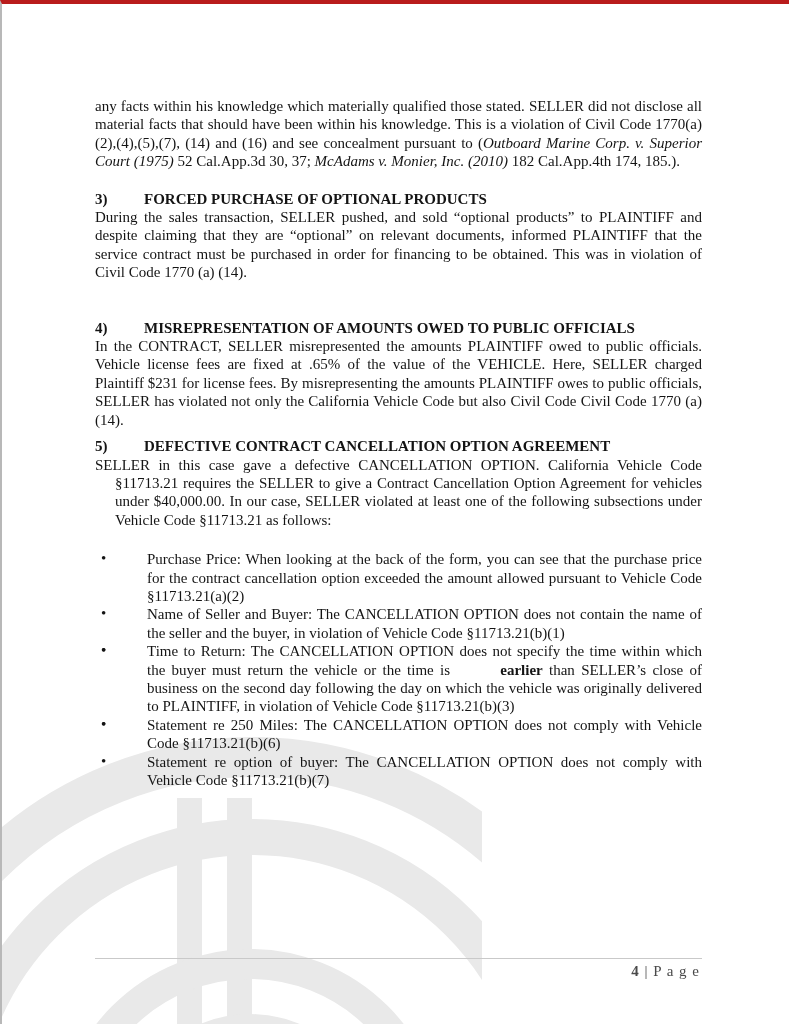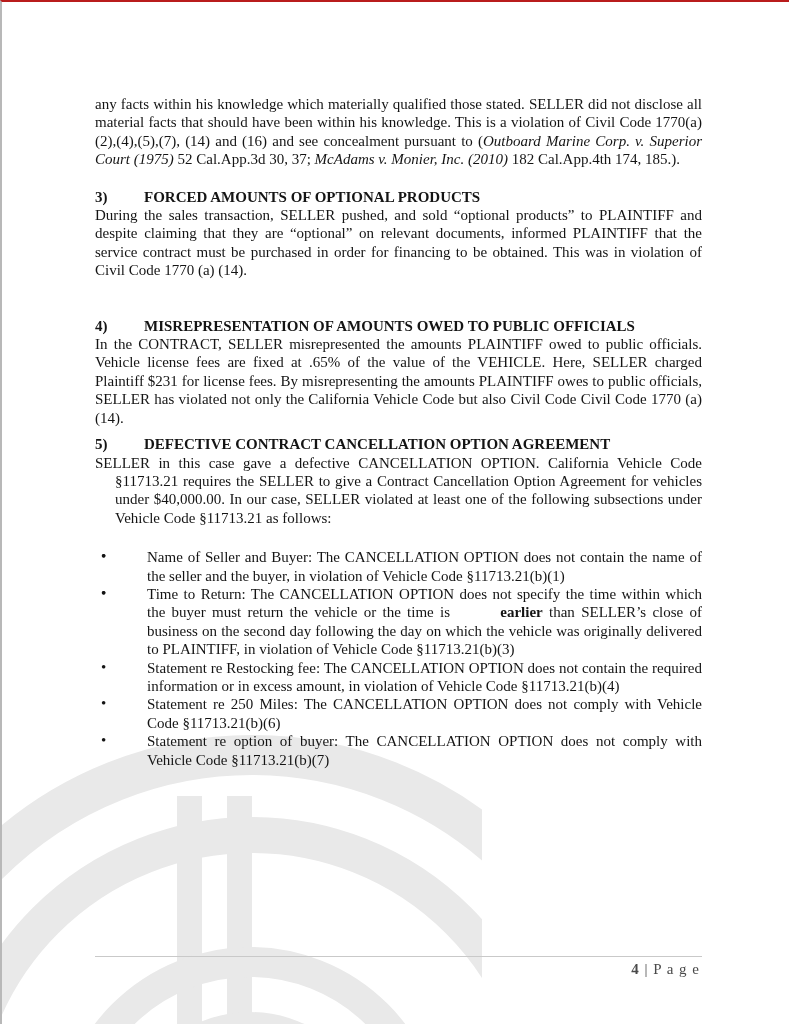--- a/index.html
+++ b/index.html
@@ -6,21 +6,21 @@
   body {
     width: 789px; height: 1024px;
     background: #ffffff;
     position: relative;
     overflow: hidden;
     font-family: "Liberation Serif", "DejaVu Serif", serif;
     color: #141414;
   }
   .page {
     position: absolute; inset: 0;
-    border-top: 2px solid #b91c1c;
+    border-top: 4px solid #b91c1c;
     border-left: 2px solid #b8b8b8;
     background: #ffffff;
   }
   .watermark {
     position: absolute; left: 0; top: 694px;
     z-index: 0;
     pointer-events: none;
   }
   .content {
     position: absolute; left: 93px; top: 0; width: 607px;
@@ -64,52 +64,52 @@
     <rect x="225" y="100" width="25" height="230" fill="#e9e9e9"></rect>
     <circle cx="248" cy="446" r="180" fill="none" stroke="#e9e9e9" stroke-width="30"></circle>
     <circle cx="248" cy="446" r="118" fill="none" stroke="#e9e9e9" stroke-width="24"></circle>
   </svg>
 
   <div class="content">
 
     <p class="intro"><span>any facts within his knowledge which materially qualified those stated. SELLER did not disclose all material facts that should have been within his knowledge.  This is a violation of Civil Code 1770(a) (2),(4),(5),(7), (14) and (16) and see concealment pursuant to (</span><span style="font-style: italic;">Outboard Marine Corp. v. Superior Court (1975)</span><span> 52 Cal.App.3d 30, 37; </span><span style="font-style: italic;">McAdams v. Monier, Inc. (2010)</span><span> 182 Cal.App.4th 174, 185.).</span></p>
 
     <div class="sec-head mt-sec3">
-      <span class="sec-num">3)</span><span>FORCED AMOUNTS OF OPTIONAL PRODUCTS</span>
+      <span class="sec-num">3)</span><span>FORCED PURCHASE OF OPTIONAL PRODUCTS</span>
     </div>
     <p>During the sales transaction, SELLER pushed, and sold “optional products” to PLAINTIFF and despite claiming that they are “optional” on relevant documents, informed PLAINTIFF that the service contract must be purchased in order for financing to be obtained. This was in violation of Civil Code 1770 (a) (14).</p>
 
     <div class="sec-head mt-sec4">
       <span class="sec-num">4)</span><span>MISREPRESENTATION OF AMOUNTS OWED TO PUBLIC OFFICIALS</span>
     </div>
     <p>In the CONTRACT, SELLER misrepresented the amounts PLAINTIFF owed to public officials. Vehicle license fees are fixed at .65% of the value of the VEHICLE. Here, SELLER charged Plaintiff $231 for license fees. By misrepresenting the amounts PLAINTIFF owes to public officials, SELLER has violated not only the California Vehicle Code but also Civil Code Civil Code 1770 (a) (14).</p>
 
     <div class="sec-head mt-sec5">
       <span class="sec-num">5)</span><span>DEFECTIVE CONTRACT CANCELLATION OPTION AGREEMENT</span>
     </div>
     <p class="hang">SELLER in this case gave a defective CANCELLATION OPTION.  California Vehicle Code §11713.21 requires the SELLER to give a Contract Cancellation Option Agreement for vehicles under $40,000.00. In our case, SELLER violated at least one of the following subsections under Vehicle Code §11713.21 as follows:</p>
 
     <ul class="bullets">
       <li>
         <span class="bullet-marker">•</span>
+        <span><span>Purchase Price:  When looking at the back of the form, you can see that the purchase price for the contract cancellation option exceeded the amount allowed pursuant to Vehicle Code §11713.21(a)(2)</span></span>
       </li>
       <li>
         <span class="bullet-marker">•</span>
         <span><span>Name of Seller and Buyer: The CANCELLATION OPTION does not contain the name of the seller and the buyer, in violation of Vehicle Code  §11713.21(b)(1)</span></span>
       </li>
       <li>
         <span class="bullet-marker">•</span>
       </li>
       <li>
         <span class="bullet-marker">•</span>
         <span><span>Time to Return:  The CANCELLATION OPTION does not specify the time within which the buyer must return the vehicle or the time is </span><span style="font-weight: bold; margin-left: 44px;">earlier</span><span> than SELLER’s close of business on the second day following the day on which the vehicle was originally delivered to PLAINTIFF, in violation of Vehicle Code  §11713.21(b)(3)</span></span>
       </li>
       <li>
         <span class="bullet-marker">•</span>
-        <span><span>Statement re Restocking fee:  The CANCELLATION OPTION does not contain the required information or in excess amount, in violation of Vehicle Code  §11713.21(b)(4)</span></span>
       </li>
       <li>
         <span class="bullet-marker">•</span>
         <span><span>Statement re 250 Miles: The CANCELLATION OPTION does not comply with Vehicle Code  §11713.21(b)(6)</span></span>
       </li>
       <li>
         <span class="bullet-marker">•</span>
         <span><span>Statement re option of buyer:  The CANCELLATION OPTION does not comply with Vehicle Code  §11713.21(b)(7)</span></span>
       </li>
     </ul>

